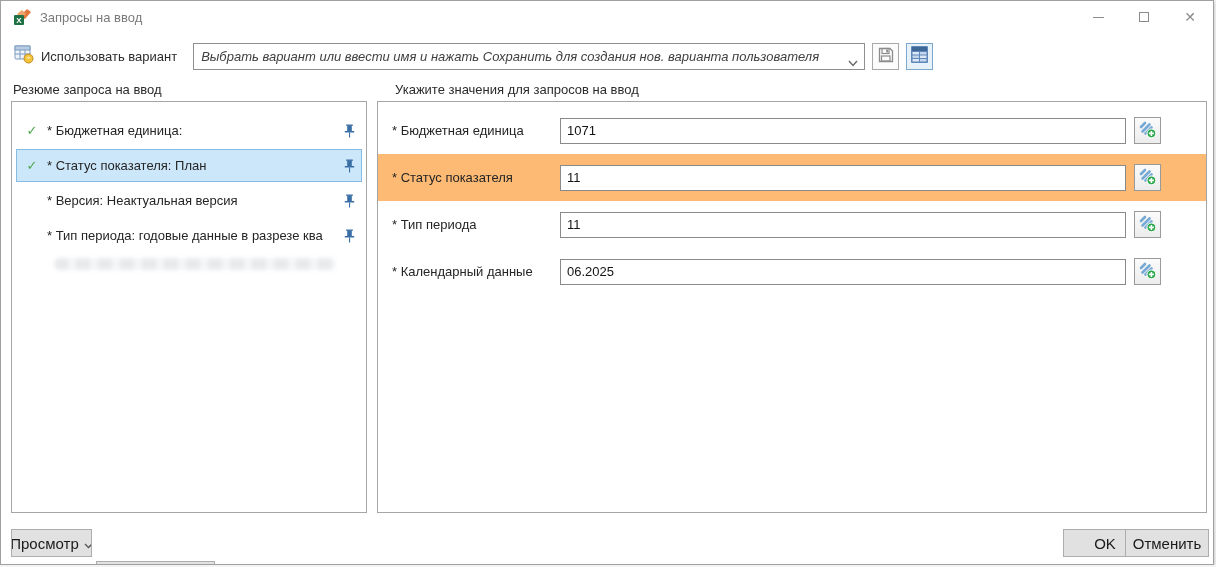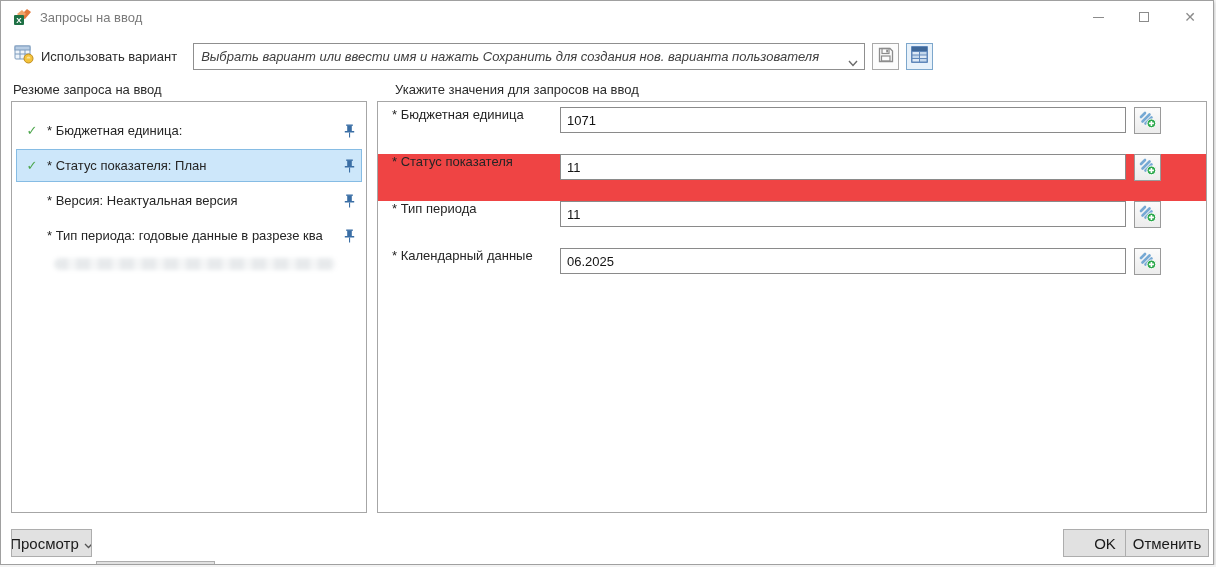--- a/index.html
+++ b/index.html
@@ -42,22 +42,22 @@
   .var-item{height:33px;margin:0 0 2px 0;display:flex;align-items:center;border:1px solid transparent;cursor:default;}
   .var-item.selected{background:#cde7fa;border-color:#86bce4;}
   .check-col{width:30px;flex:0 0 auto;text-align:center;color:#4ca64c;font-size:13px;}
   .var-text{flex:1;font-size:13px;color:#252525;white-space:nowrap;overflow:hidden;}
   .pin-col{width:24px;flex:0 0 auto;display:flex;justify-content:center;}
   .redacted{height:12px;margin:6px 26px 0 38px;border-radius:6px;opacity:.18;
             background:repeating-linear-gradient(90deg,#7d8b96 0 14px,#c7ccd1 14px 22px);filter:blur(2px);}
 
   
   .right-panel{position:absolute;left:376px;top:100px;width:830px;height:412px;border:1px solid #a6a6a6;background:#fff;padding-top:5px;}
-  .field-row{height:47px;display:flex;padding-left:14px;}
-  .field-row.highlight{background:#ef4444;}
+  .field-row{height:47px;display:flex;align-items:center;padding-left:14px;}
+  .field-row.highlight{background:#fdba74;}
   .field-label{width:168px;font-size:13px;color:#252525;flex:0 0 auto;}
   .field-input{width:566px;height:26px;border:1px solid #8a8a8a;font-size:13px;color:#141414;padding:0 6px;background:#fff;}
   .vh-btn{width:27px;height:27px;margin-left:8px;border:1px solid #9a9a9a;padding:0;
           background:linear-gradient(#fbfbfb,#ececec);display:flex;align-items:center;justify-content:center;}
 
   
   .footer{position:absolute;left:0;right:0;top:524px;height:40px;}
   .btn{height:28px;border:1px solid #adadad;background:#e1e1e1;font-size:15px;color:#1a1a1a;
        display:inline-flex;align-items:center;justify-content:center;padding:0 12px;}
   .btn-preview{position:absolute;left:10px;top:4px;width:81px;padding:0 6px;overflow:hidden;white-space:nowrap;}

